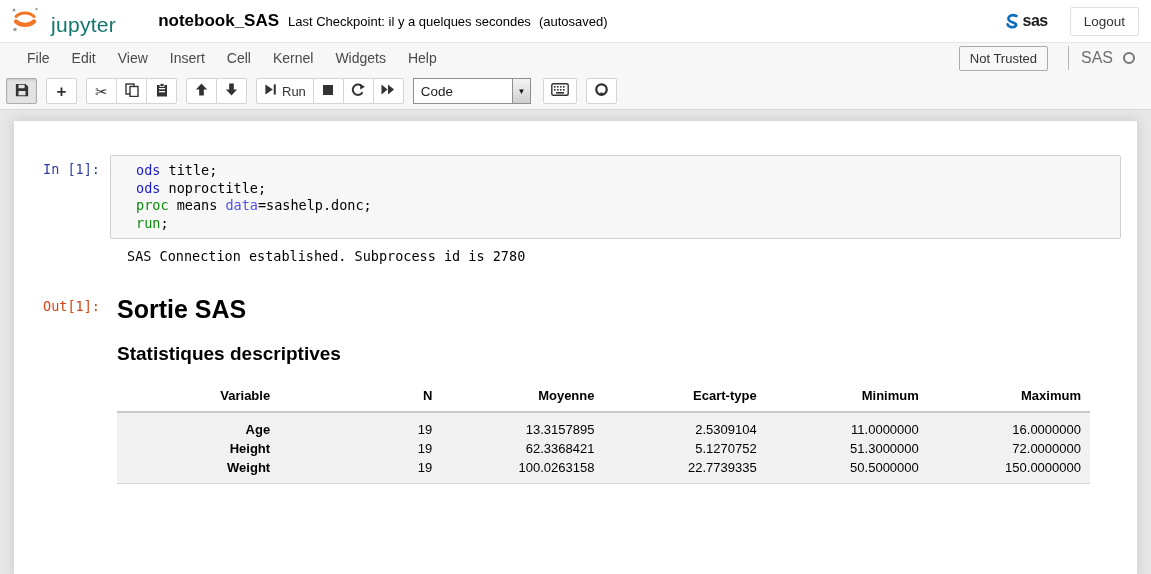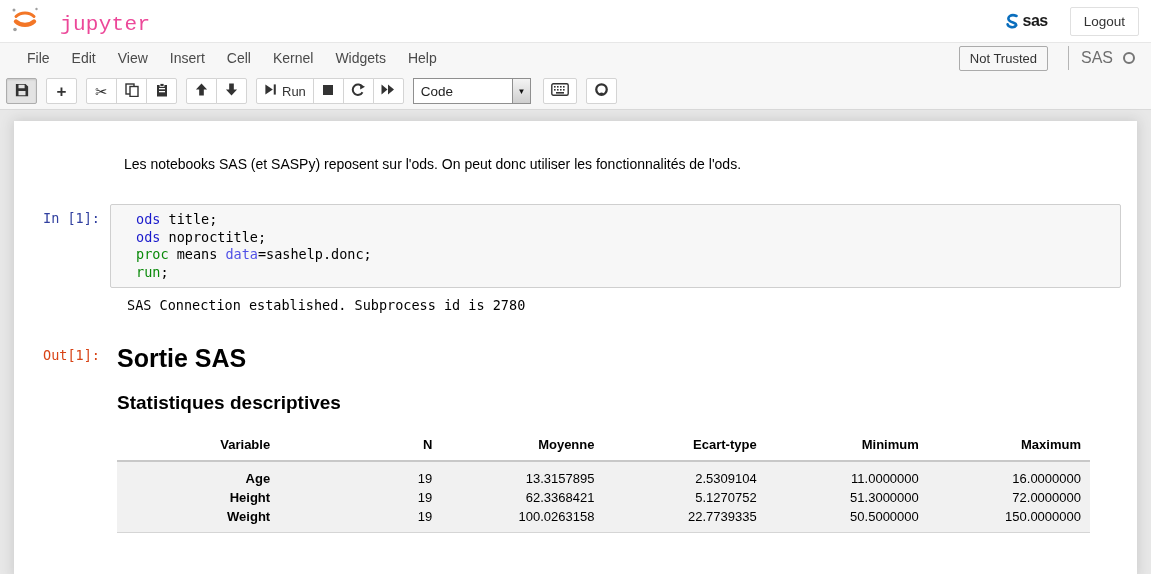--- a/index.html
+++ b/index.html
@@ -10,21 +10,21 @@
     font-family:"Liberation Sans","DejaVu Sans",sans-serif;
     color:#000;
   }
 
   
   .header {
     height:42px; background:#fff;
     display:flex; align-items:center; padding:0 12px 0 10px;
   }
   .logo { display:flex; align-items:flex-end; cursor:pointer; }
-  .logo-text { font-size:21px; color:#ec4899; margin-left:20px; letter-spacing:0.3px; line-height:26px;font-family:Liberation Mono, monospace; }
+  .logo-text { font-size:21px; color:#0f766e; margin-left:11px; letter-spacing:0.3px; line-height:26px; }
   .title-area { display:flex; align-items:baseline; margin-left:42px; }
   .nb-title { font-size:17px; font-weight:bold; color:#000; }
   .checkpoint { font-size:13px; color:#000; margin-left:9px; }
   .autosaved { font-size:13px; color:#000; margin-left:8px; }
   .header-right { margin-left:auto; display:flex; align-items:center; }
   .sas-logo { display:flex; align-items:center; margin-right:22px; }
   .sas-word { font-weight:bold; font-size:16px; color:#1b1b1b; letter-spacing:-0.5px; margin-left:1px; }
   .logout-btn {
     border:1px solid #e0e0e0; background:#fff; border-radius:2px;
     font-size:13.5px; color:#333; padding:6px 13px; cursor:pointer;
@@ -151,20 +151,25 @@
     <span>
       <svg width="30" height="30" viewBox="0 0 30 30">
         <circle cx="4" cy="6" r="1.5" fill="#9e9e9e"></circle>
         <circle cx="26.5" cy="5" r="1.2" fill="#9e9e9e"></circle>
         <circle cx="5" cy="25.5" r="1.8" fill="#9e9e9e"></circle>
         <path d="M6 12.5 A 11.5 9 0 0 1 24 12.5" stroke="#f37626" stroke-width="3" fill="none" stroke-linecap="round"></path>
         <path d="M6 17.5 A 11.5 9 0 0 0 24 17.5" stroke="#f37626" stroke-width="4.4" fill="none" stroke-linecap="round"></path>
       </svg>
     </span>
     <span class="logo-text">jupyter</span>
+  </div>
+  <div class="title-area">
+    <span class="nb-title">notebook_SAS</span>
+    <span class="checkpoint">Last Checkpoint: il y a quelques secondes</span>
+    <span class="autosaved">(autosaved)</span>
   </div>
   <div class="header-right">
     <span class="sas-logo">
       <svg width="19" height="19" viewBox="0 0 19 19">
         <path d="M13.5 4 C8 1.5 3.8 5.2 6 8.2 C8.2 11.2 13 10 13.2 13.2 C11 16.8 5.2 15 4.6 12.2" stroke="#0a6ebd" stroke-width="2.6" fill="none" stroke-linecap="round"></path>
       </svg>
       <span class="sas-word">sas</span>
     </span>
     <button class="logout-btn">Logout</button>
   </div>
@@ -303,21 +308,20 @@
           <circle cx="8" cy="8" r="5.6" fill="none" stroke="#333" stroke-width="2.4"></circle>
           <path d="M6.2 13.4 C6.2 12.4 6.6 11.9 8 11.9 C9.4 11.9 9.8 12.4 9.8 13.4" stroke="#333" stroke-width="1.6" fill="none"></path>
         </svg>
       </span>
     </button>
   </div>
 </div>
 
 <div class="notebook-container">
 
-  <div class="markdown-cell">Les notebooks SAS (et SASPy) reposent sur l'ods. On peut donc utiliser les fonctionnalités de l'ods.</div>
 
   <div class="cell-row">
     <div class="prompt prompt-in">In [1]:</div>
     <div class="input-box">
         <div><span class="tok-blue">ods</span><span class="tok-plain"> title;</span></div>
         <div><span class="tok-blue">ods</span><span class="tok-plain"> noproctitle;</span></div>
         <div><span class="tok-green">proc</span><span class="tok-plain"> means </span><span class="tok-violet">data</span><span class="tok-plain">=sashelp.donc;</span></div>
         <div><span class="tok-green">run</span><span class="tok-plain">;</span></div>
       </div>
   </div>

